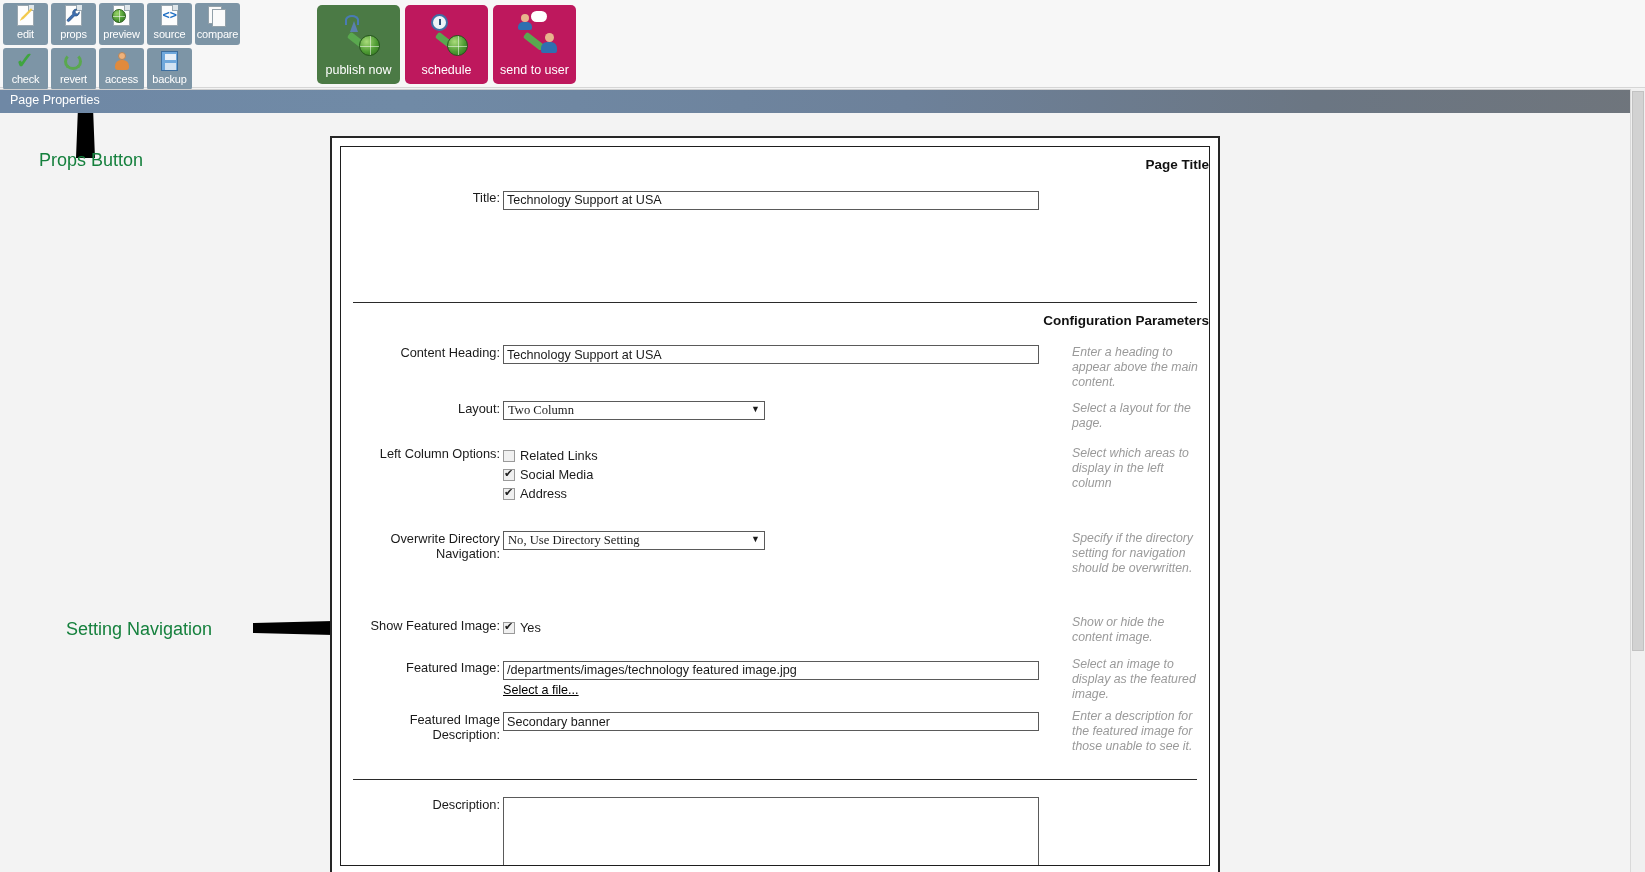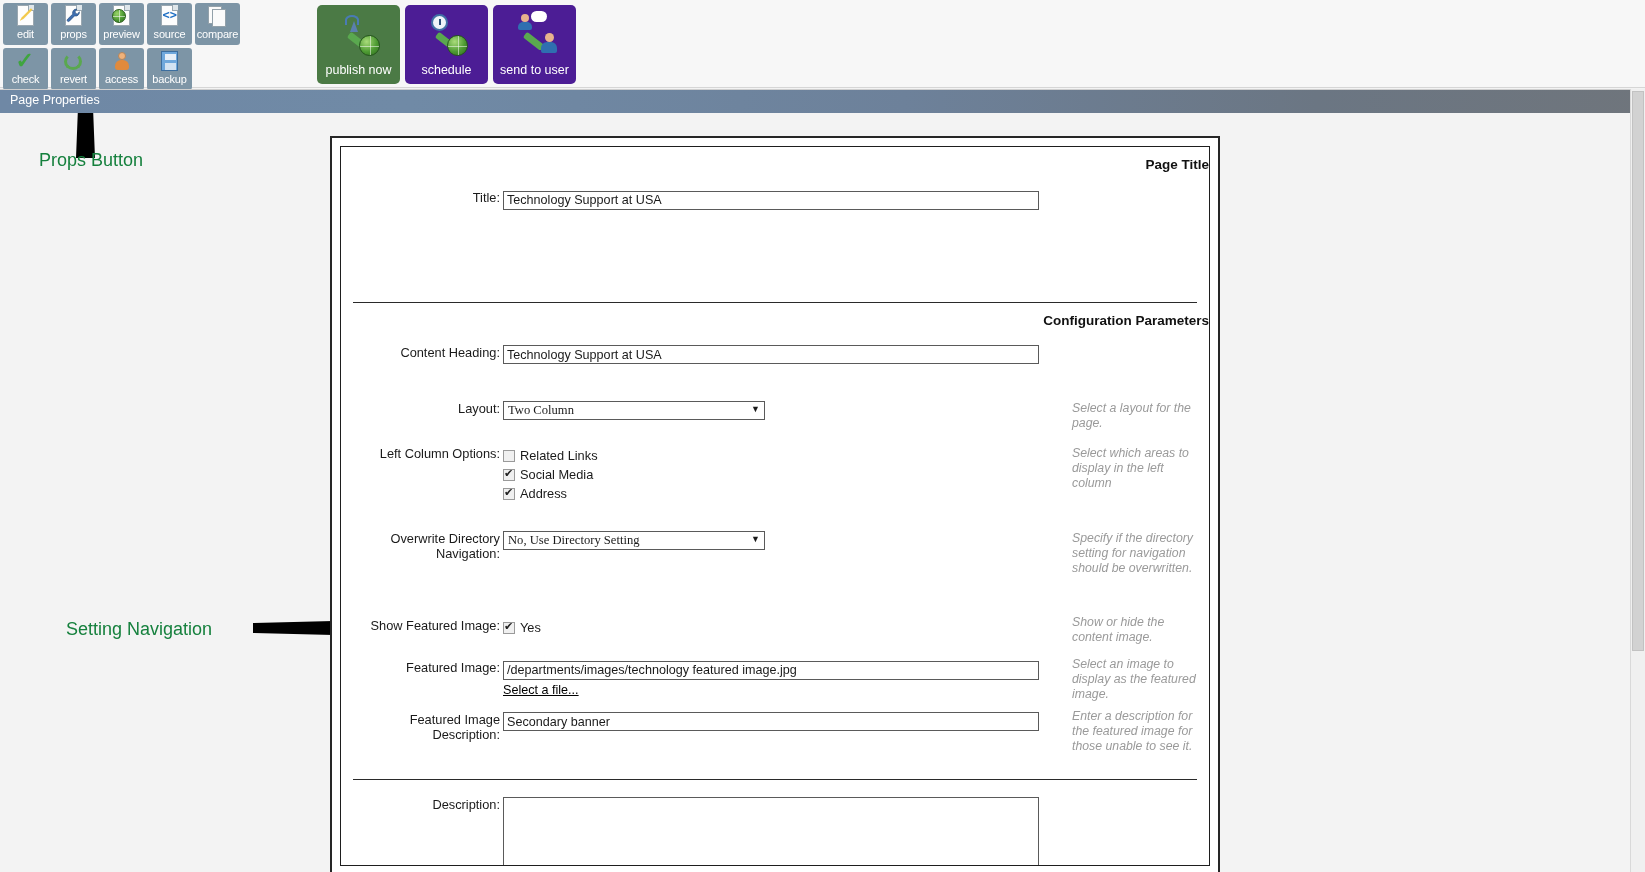--- a/index.html
+++ b/index.html
@@ -172,21 +172,21 @@
     box-sizing: border-box;
     cursor: pointer;
     position: relative;
   }
   .pub-btn .plabel {
     font-size: 12.5px;
     line-height: 14px;
     white-space: nowrap;
   }
   .pub-green { background: #4b7a45; }
-  .pub-navy  { background: #4c1d95; }
+  .pub-navy  { background: #be185d; }
   .pubart { position:absolute; left:0; top:6px; width:83px; height:48px; }
   .pg-globe {
     position:absolute; right:20px; top:24px; width:21px; height:21px; border-radius:50%;
     background: radial-gradient(circle at 35% 30%, #a9dc7a 0%, #4e9b33 55%, #2c6a1d 100%);
     border:1px solid #23541a; box-sizing:border-box;
   }
   .pg-globe:before { content:""; position:absolute; left:50%; top:0; width:1px; height:100%; background: rgba(255,255,255,.5); }
   .pg-globe:after  { content:""; position:absolute; left:0; top:50%; width:100%; height:1px; background: rgba(255,255,255,.5); }
   .pg-bar {
     position:absolute; left:32px; top:20px; width:22px; height:7px;
@@ -570,20 +570,21 @@
 
       <div class="section">
         <div class="sec-rule"></div>
         <div class="sec-title">Configuration Parameters</div>
 
         <div class="row" style="margin-top:17px;">
           <div class="lbl">Content Heading:</div>
           <div class="fld">
             <input class="txt" type="text" value="Technology Support at USA" style="">
           </div>
+          <div class="help" style="top:0px;">Enter a heading to appear above the main content.</div>
         </div>
 
         <div class="row" style="margin-top:37px;">
           <div class="lbl">Layout:</div>
           <div class="fld">
             <div class="sel">
               <span>Two Column</span>
               <span class="caret">▼</span>
             </div>
           </div>

